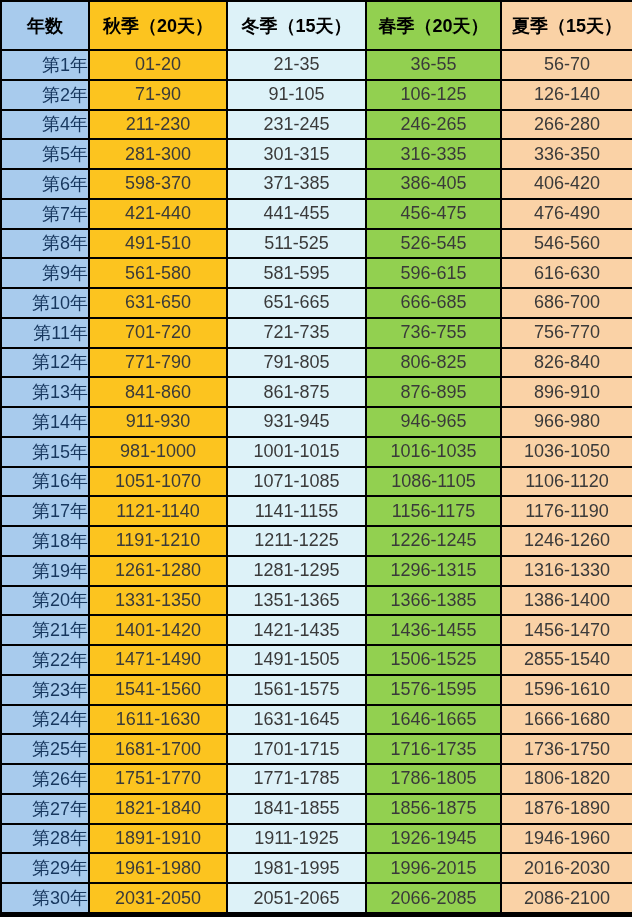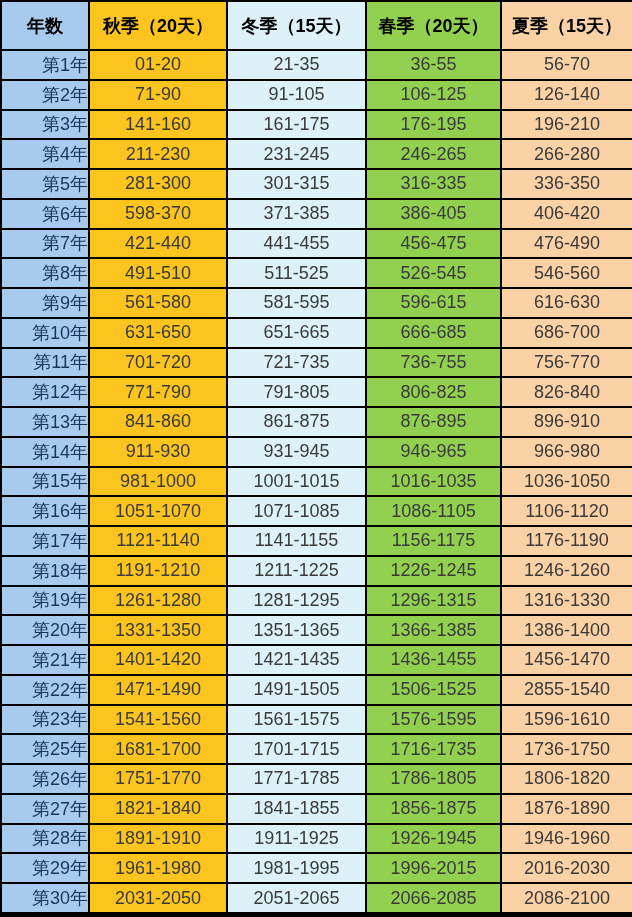--- a/index.html
+++ b/index.html
@@ -61,27 +61,20 @@
         <td class="col4">56-70</td>
       </tr>
       <tr>
         <td class="col0">第2年</td>
         <td class="col1">71-90</td>
         <td class="col2">91-105</td>
         <td class="col3">106-125</td>
         <td class="col4">126-140</td>
       </tr>
       <tr>
-        <td class="col0">第3年</td>
-        <td class="col1">141-160</td>
-        <td class="col2">161-175</td>
-        <td class="col3">176-195</td>
-        <td class="col4">196-210</td>
-      </tr>
-      <tr>
         <td class="col0">第4年</td>
         <td class="col1">211-230</td>
         <td class="col2">231-245</td>
         <td class="col3">246-265</td>
         <td class="col4">266-280</td>
       </tr>
       <tr>
         <td class="col0">第5年</td>
         <td class="col1">281-300</td>
         <td class="col2">301-315</td>
@@ -208,20 +201,27 @@
         <td class="col4">2855-1540</td>
       </tr>
       <tr>
         <td class="col0">第23年</td>
         <td class="col1">1541-1560</td>
         <td class="col2">1561-1575</td>
         <td class="col3">1576-1595</td>
         <td class="col4">1596-1610</td>
       </tr>
       <tr>
+        <td class="col0">第24年</td>
+        <td class="col1">1611-1630</td>
+        <td class="col2">1631-1645</td>
+        <td class="col3">1646-1665</td>
+        <td class="col4">1666-1680</td>
+      </tr>
+      <tr>
         <td class="col0">第25年</td>
         <td class="col1">1681-1700</td>
         <td class="col2">1701-1715</td>
         <td class="col3">1716-1735</td>
         <td class="col4">1736-1750</td>
       </tr>
       <tr>
         <td class="col0">第26年</td>
         <td class="col1">1751-1770</td>
         <td class="col2">1771-1785</td>

